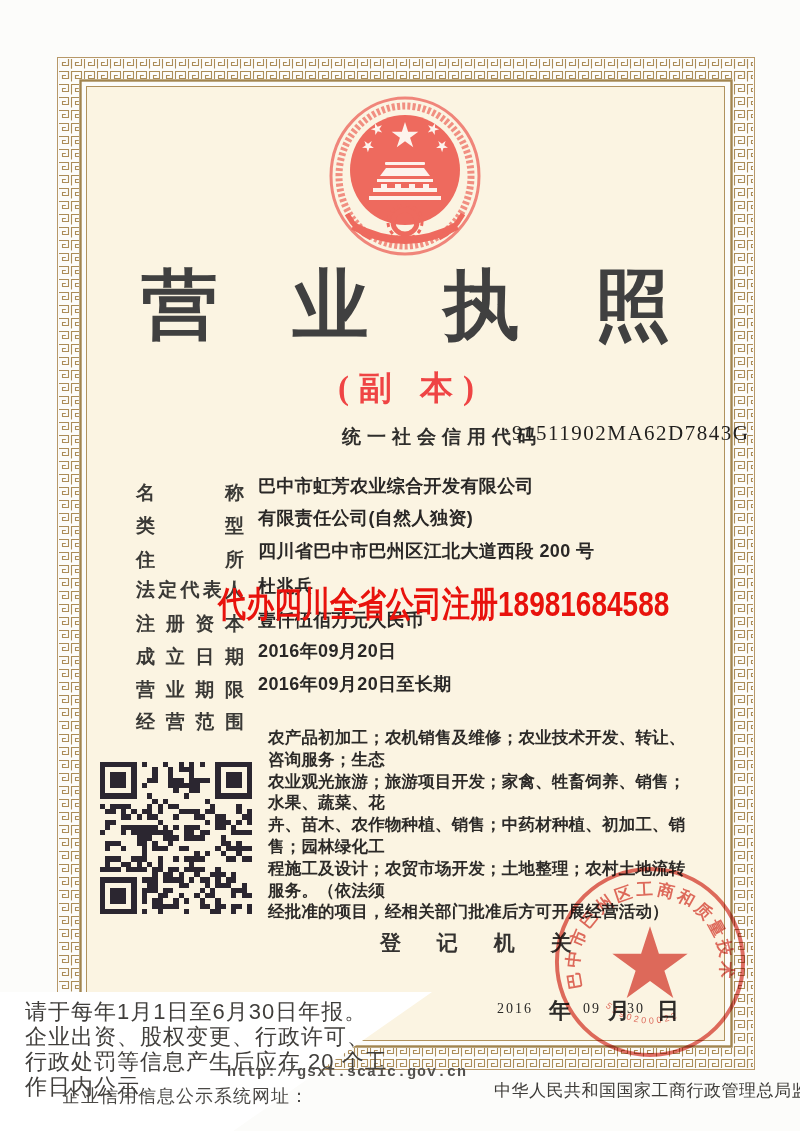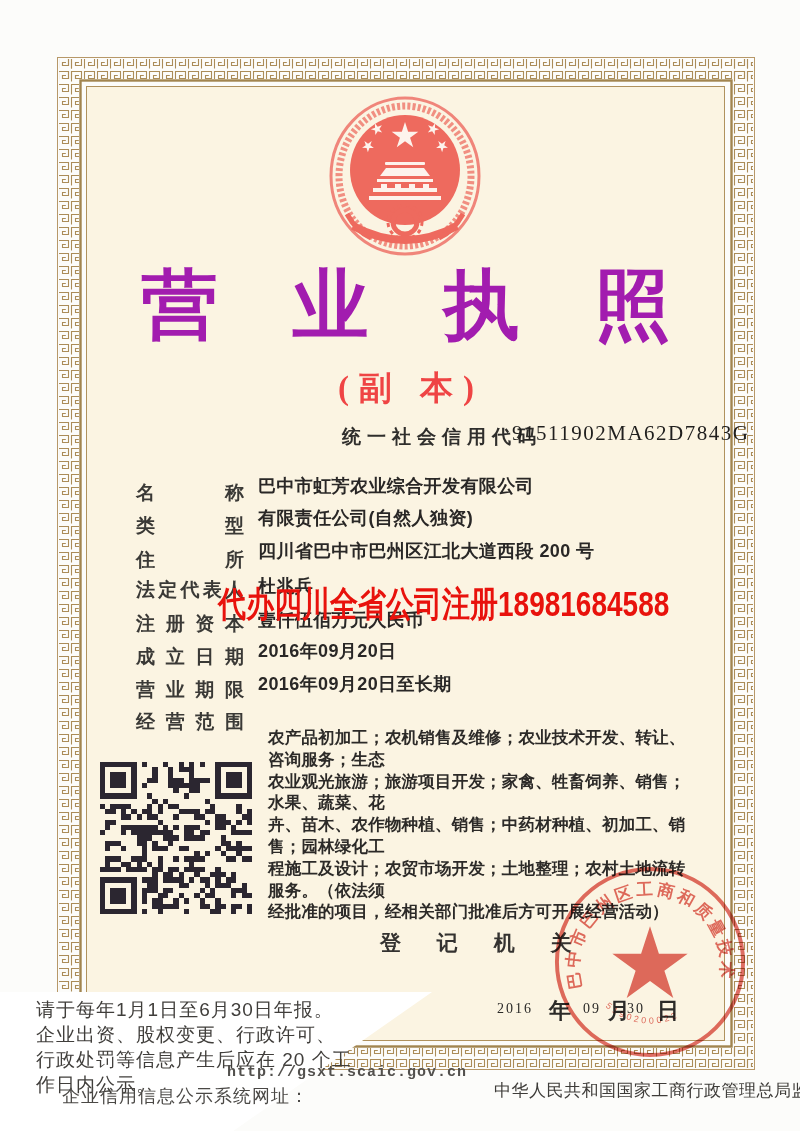--- a/index.html
+++ b/index.html
@@ -10,21 +10,21 @@
     -webkit-font-smoothing:antialiased;
   }
   .abs{position:absolute;}
   
   #frame-svg{position:absolute;left:57px;top:57px;z-index:1;}
   
   .emblem{left:327px;top:96px;width:156px;height:164px;z-index:2;}
   
   .title{
     left:57px;top:262px;width:698px;text-align:center;z-index:2;
-    font-size:76px;font-weight:800;color:#a21caf;
+    font-size:76px;font-weight:800;color:#404040;
     letter-spacing:28px;text-indent:28px;line-height:1.15;
     font-family:"Liberation Serif","DejaVu Serif",serif;
   }
   .subtitle{
     left:57px;top:366px;width:698px;text-align:center;z-index:2;
     font-size:33px;font-weight:700;color:#ef4444;letter-spacing:10px;text-indent:10px;
     font-family:"Liberation Serif","DejaVu Serif",serif;
   }
   .code-row{left:0;top:421px;width:800px;z-index:2;}
   .code-label{
@@ -69,21 +69,21 @@
   .d-year{left:497px;} .u-year{left:549px;}
   .d-month{left:583px;} .u-month{left:608px;}
   .d-day{left:627px;} .u-day{left:657px;}
   
   .seal{left:551px;top:863px;width:198px;height:198px;z-index:6;opacity:0.88;mix-blend-mode:multiply;}
   
   .sticker{
     left:0;top:992px;width:432px;height:139px;background:#ffffff;z-index:3;
     clip-path:polygon(0 0,100% 0,54% 100%,0 100%);
   }
-  .notice{position:absolute;left:36px;z-index:4;font-size:19px;font-weight:500;
+  .notice{position:absolute;left:25px;z-index:4;font-size:22px;font-weight:500;
     color:#403e3b;letter-spacing:1px;white-space:nowrap;}
   .n0{top:997px;} .n1{top:1022px;} .n2{top:1047px;} .n3{top:1072px;}
   .pub-label{left:62px;top:1084px;z-index:4;font-size:18px;color:#4a4845;letter-spacing:1px;white-space:nowrap;}
   .pub-url{
     left:227px;top:1064px;z-index:4;font-size:15px;font-weight:700;color:#52504d;
     font-family:"Liberation Mono","DejaVu Sans Mono",monospace;letter-spacing:1px;white-space:nowrap;
   }
   .supervisor{left:494px;top:1079px;z-index:4;font-size:17px;font-weight:500;color:#3e3c39;
     letter-spacing:0.5px;white-space:nowrap;}
 </style>

